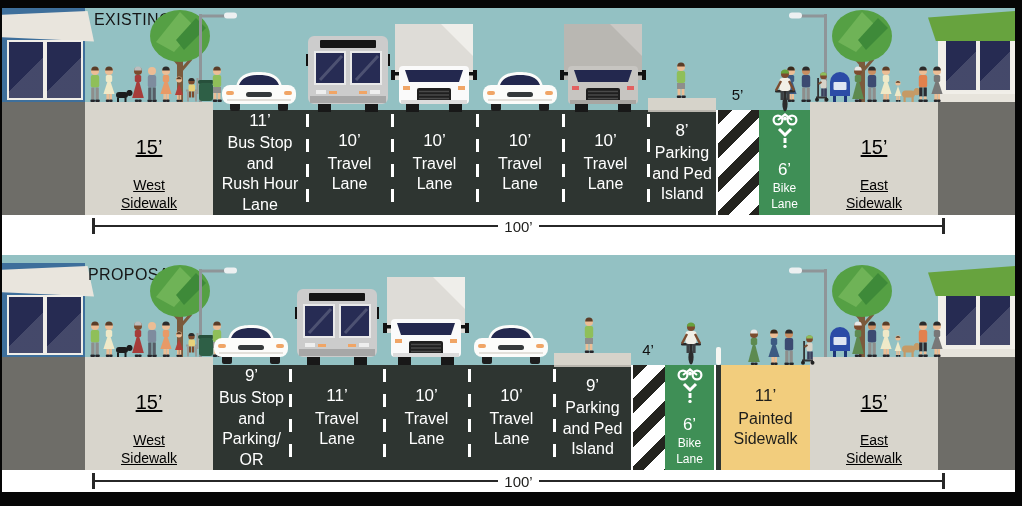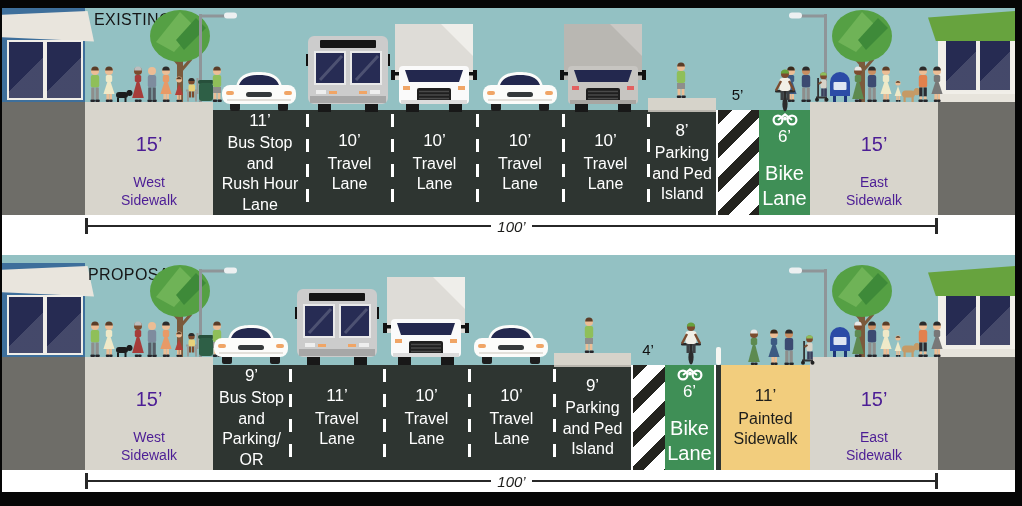--- a/index.html
+++ b/index.html
@@ -5,43 +5,43 @@
   html,body{margin:0;padding:0;background:#000;}
   .frame{position:relative;width:1022px;height:506px;background:#060606;font-family:"Liberation Sans",sans-serif;overflow:hidden;}
   .inner{position:absolute;left:2px;top:8px;width:1013px;height:484px;background:#ffffff;}
   .panel{position:absolute;left:0;width:1013px;}
   .sky{position:absolute;left:0;top:0;width:1013px;background:#93c1c3;}
   .title{position:absolute;font-size:16px;letter-spacing:.4px;color:#151515;}
   .lane{position:absolute;display:flex;flex-direction:column;align-items:center;}
   .lane .lbl{display:flex;flex-direction:column;align-items:center;text-align:center;width:100%;}
   .lane .w{line-height:1.25;}
   .lane .n{line-height:1.28;white-space:pre-line;}
-  .sidewalk{background:#d8d5cc;color:#4c1d95;}
+  .sidewalk{background:#d8d5cc;color:#000000;justify-content:center;text-decoration:underline;}
   .sidewalk .lbl{padding-top:30px;}
   .sidewalk .w{font-size:20px;}
   .sidewalk .n{font-size:14px;margin-top:17px;}
   .road{background:#2e3531;color:#fff;justify-content:center;}
   .road .w{font-size:17px;}
   .road .n{font-size:16px;margin-top:2px;}
   .painted{background:#f2cd7d;color:#1d1d1b;justify-content:center;}
   .painted .w{font-size:17px;}
   .painted .n{font-size:16px;margin-top:2px;}
   .bike{background:#3f8f56;color:#fff;justify-content:space-between;}
   .bike .w{font-size:17px;}
-  .bike .n{font-size:20px;margin-top:14px;}
+  .bike .n{font-size:12px;margin-top:1px;}
   .bike .lbl{padding-bottom:3px;}
   .bikemark{margin-top:3px;}
   .buffer{background:repeating-linear-gradient(135deg,#24241f 0 10px,#ffffff 10px 24px);border-left:2px solid #fff;border-right:2px solid #fff;}
   .buffer-label{position:absolute;text-align:center;font-size:15px;color:#101010;}
   .divider{position:absolute;width:3px;background:repeating-linear-gradient(180deg,#ffffff 0 13px,rgba(0,0,0,0) 13px 25px);}
   .slab{position:absolute;background:#d6d3ca;border-bottom:2px solid #b9b6ae;}
   .whiteline{position:absolute;background:#ffffff;}
   .darkstrip{position:absolute;background:#2e3531;}
   .bollard{position:absolute;background:#f6f6f2;border-radius:2px;}
-  .dim{position:absolute;left:83px;width:853px;height:16px;display:flex;align-items:center;font-style:italic;}
+  .dim{position:absolute;left:90px;width:853px;height:16px;display:flex;align-items:center;}
   .dim:before,.dim:after{content:"";position:absolute;top:0;width:3px;height:16px;background:#272727;}
   .dim:before{left:0;}
   .dim:after{right:0;}
   .dline{flex:1;height:2px;background:#272727;}
   .dtext{padding:0 6px;font-size:15px;color:#1d1d1b;}
   .bpart{position:absolute;}
   .win{position:absolute;background:#262b52;border:2px solid #f0eee8;background-image:linear-gradient(135deg,rgba(255,255,255,0) 55%,rgba(255,255,255,.14) 55%);}
   .scene{position:absolute;left:0;top:0;pointer-events:none;}
 </style>
 </head>

